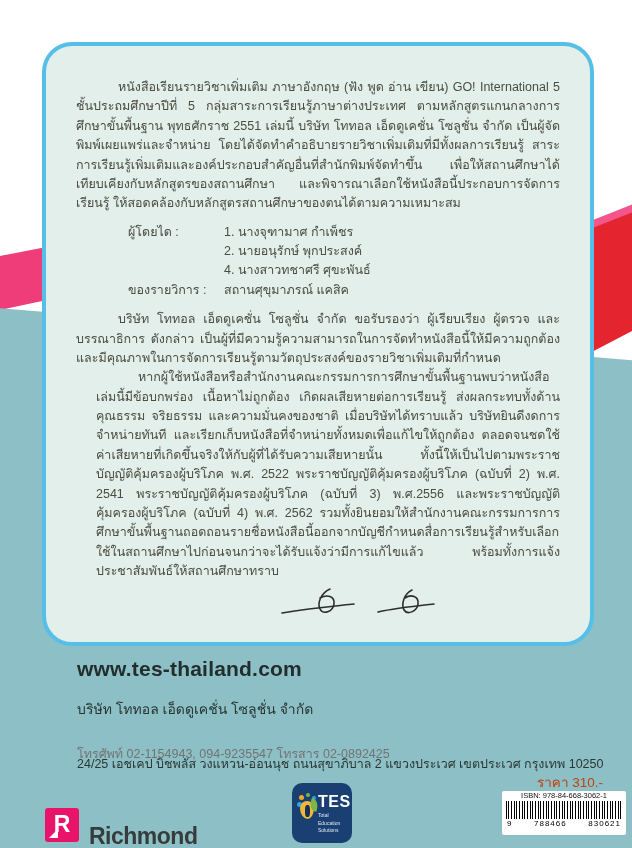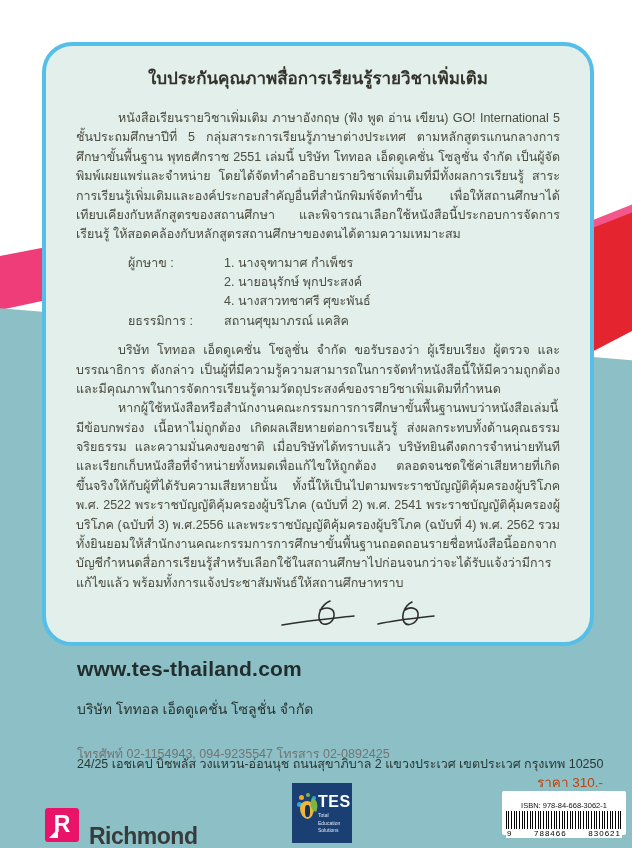--- a/index.html
+++ b/index.html
@@ -17,21 +17,21 @@
       background:#8cc0c6;clip-path:polygon(0 1.5%,100% 11%,100% 100%,0 100%);z-index:1;}
 
   
   .card{position:absolute;left:42px;top:42px;width:552px;height:604px;box-sizing:border-box;
       background:#e2efeb;border:4px solid #55bfe8;border-radius:30px;
       padding:14px 30px 10px 30px;z-index:2;color:#4c4c41;overflow:hidden;}
   .card-title{text-align:center;font-size:17px;font-weight:bold;color:#33332b;margin-top:4px;}
   .para{font-size:12.5px;line-height:1.55;text-align:justify;text-indent:42px;margin:0;}
   .p1{margin-top:18px;}
   .p2{margin-top:10px;}
-  .p3{margin-top:0;}
+  .p3{margin-top:0;margin-left:20px;}
   .contrib{margin:9px 0 4px 52px;font-size:12.5px;line-height:1.55;}
   .contrib-row{display:flex;}
   .contrib-label{width:96px;flex:none;}
   .contrib-names div{white-space:nowrap;}
   .sig-block{width:290px;margin:4px 46px 0 auto;text-align:center;}
   .sig-svg{display:block;margin:0 auto;}
 
   
   .website{position:absolute;left:77px;top:657px;font-size:21px;font-weight:bold;
       color:#222e2d;z-index:3;letter-spacing:0.2px;}
@@ -41,73 +41,72 @@
 
   .richmond{position:absolute;left:45px;top:799px;display:flex;align-items:center;gap:10px;z-index:3;}
   .richmond-square{width:34px;height:34px;background:#e9146a;border-radius:3px;position:relative;
       display:flex;align-items:center;justify-content:center;}
   .richmond-r{color:#fff;font-weight:bold;font-size:23px;line-height:1;}
   .richmond-fold{position:absolute;left:4px;bottom:4px;width:0;height:0;
       border-left:9px solid transparent;border-bottom:9px solid #fff;}
   .richmond-text{font-size:23px;font-weight:bold;color:#363c3b;letter-spacing:-0.5px;margin-top:24px;}
 
   .tes{position:absolute;left:292px;top:783px;width:60px;height:60px;background:#1a3f73;
-      border-radius:0;z-index:3;}
+      border-radius:10px;z-index:3;}
   .tes-text{position:absolute;left:26px;top:10px;color:#fff;font-weight:bold;font-size:16px;
       letter-spacing:0.5px;}
   .tes-sub{position:absolute;left:26px;top:29px;color:#dde7f2;font-size:5px;line-height:1.5;}
   .tes-emblem{position:absolute;left:5px;top:10px;width:22px;height:34px;}
   .dot{position:absolute;border-radius:50%;}
   .d1{width:5px;height:5px;background:#f5a623;left:2px;top:2px;}
   .d2{width:4px;height:4px;background:#7ab648;left:9px;top:0;}
   .d3{width:4px;height:4px;background:#29a8df;left:15px;top:3px;}
   .d4{width:5px;height:5px;background:#29a8df;left:0;top:9px;}
   .blob{position:absolute;left:3px;top:8px;width:14px;height:18px;background:#f0b63a;
       border-radius:50% 50% 45% 55%/40% 40% 60% 60%;}
   .blob-core{position:absolute;left:8px;top:12px;width:5px;height:12px;background:#123159;
       border-radius:40%;}
   .leaf{position:absolute;left:13px;top:6px;width:8px;height:12px;background:#7ab648;
       border-radius:0 80% 0 80%;transform:rotate(15deg);}
 
   .price{position:absolute;right:29px;top:771px;font-size:13.5px;color:#c2410c;z-index:3;}
   .isbn{position:absolute;left:502px;top:791px;width:124px;height:44px;background:#fff;
-      border-radius:2px;padding:10px 4px;box-sizing:border-box;text-align:center;z-index:3;}
+      border-radius:2px;padding:0 4px;box-sizing:border-box;text-align:center;z-index:3;}
   .isbn-label{font-size:7.5px;color:#111;white-space:nowrap;}
   .isbn-bars{height:19px;margin-top:1px;
       background:repeating-linear-gradient(90deg,#000 0 1px,#fff 1px 2px,#000 2px 3.5px,
       #fff 3.5px 5.5px,#000 5.5px 6px,#fff 6px 8px);}
   .isbn-digits{display:flex;justify-content:space-between;padding:0 1px;font-size:8px;
       color:#000;letter-spacing:1px;margin-top:-1px;background:#fff;}
 </style>
 </head>
 <body>
 
 <div class="page">
 
   <div class="shape-pink-left"></div>
   <div class="shape-pink-sliver"></div>
   <div class="shape-red-right"></div>
   <div class="shape-teal"></div>
 
   <div class="card">
-    <div class="card-title">ใบประกันคุณภาพสื่อการเรียนรู้รายวิชาเพิ่มเติม</div>
 
     <p class="para p1">หนังสือเรียนรายวิชาเพิ่มเติม ภาษาอังกฤษ (ฟัง พูด อ่าน เขียน) GO! International 5 ชั้นประถมศึกษาปีที่ 5 กลุ่มสาระการเรียนรู้ภาษาต่างประเทศ ตามหลักสูตรแกนกลางการศึกษาขั้นพื้นฐาน พุทธศักราช 2551 เล่มนี้ บริษัท โททอล เอ็ดดูเคชั่น โซลูชั่น จำกัด เป็นผู้จัดพิมพ์เผยแพร่และจำหน่าย โดยได้จัดทำคำอธิบายรายวิชาเพิ่มเติมที่มีทั้งผลการเรียนรู้ สาระการเรียนรู้เพิ่มเติมและองค์ประกอบสำคัญอื่นที่สำนักพิมพ์จัดทำขึ้น เพื่อให้สถานศึกษาได้เทียบเคียงกับหลักสูตรของสถานศึกษา และพิจารณาเลือกใช้หนังสือนี้ประกอบการจัดการเรียนรู้ ให้สอดคล้องกับหลักสูตรสถานศึกษาของตนได้ตามความเหมาะสม</p>
 
     <div class="contrib">
       <div class="contrib-row">
-        <div class="contrib-label">ผู้กษาข :</div>
+        <div class="contrib-label">ผู้โดยได :</div>
         <div class="contrib-names">
           <div>1. นางจุฑามาศ กำเพ็ชร</div>
           <div>2. นายอนุรักษ์ พุกประสงค์</div>
           <div>4. นางสาวทชาศรี ศุขะพันธ์</div>
         </div>
       </div>
       <div class="contrib-row">
-        <div class="contrib-label">ยธรรมิการ :</div>
+        <div class="contrib-label">ของรายวิการ :</div>
         <div class="contrib-names">
           <div>สถานศุขุมาภรณ์ แคสิค</div>
         </div>
       </div>
     </div>
 
     <p class="para p2">บริษัท โททอล เอ็ดดูเคชั่น โซลูชั่น จำกัด ขอรับรองว่า ผู้เรียบเรียง ผู้ตรวจ และบรรณาธิการ ดังกล่าว เป็นผู้ที่มีความรู้ความสามารถในการจัดทำหนังสือนี้ให้มีความถูกต้องและมีคุณภาพในการจัดการเรียนรู้ตามวัตถุประสงค์ของรายวิชาเพิ่มเติมที่กำหนด</p>
 
     <p class="para p3">หากผู้ใช้หนังสือหรือสำนักงานคณะกรรมการการศึกษาขั้นพื้นฐานพบว่าหนังสือเล่มนี้มีข้อบกพร่อง เนื้อหาไม่ถูกต้อง เกิดผลเสียหายต่อการเรียนรู้ ส่งผลกระทบทั้งด้านคุณธรรม จริยธรรม และความมั่นคงของชาติ เมื่อบริษัทได้ทราบแล้ว บริษัทยินดีงดการจำหน่ายทันที และเรียกเก็บหนังสือที่จำหน่ายทั้งหมดเพื่อแก้ไขให้ถูกต้อง ตลอดจนชดใช้ค่าเสียหายที่เกิดขึ้นจริงให้กับผู้ที่ได้รับความเสียหายนั้น ทั้งนี้ให้เป็นไปตามพระราชบัญญัติคุ้มครองผู้บริโภค พ.ศ. 2522 พระราชบัญญัติคุ้มครองผู้บริโภค (ฉบับที่ 2) พ.ศ. 2541  พระราชบัญญัติคุ้มครองผู้บริโภค (ฉบับที่ 3) พ.ศ.2556 และพระราชบัญญัติคุ้มครองผู้บริโภค (ฉบับที่ 4) พ.ศ. 2562  รวมทั้งยินยอมให้สำนักงานคณะกรรมการการศึกษาขั้นพื้นฐานถอดถอนรายชื่อหนังสือนี้ออกจากบัญชีกำหนดสื่อการเรียนรู้สำหรับเลือกใช้ในสถานศึกษาไปก่อนจนกว่าจะได้รับแจ้งว่ามีการแก้ไขแล้ว พร้อมทั้งการแจ้งประชาสัมพันธ์ให้สถานศึกษาทราบ</p>
 

